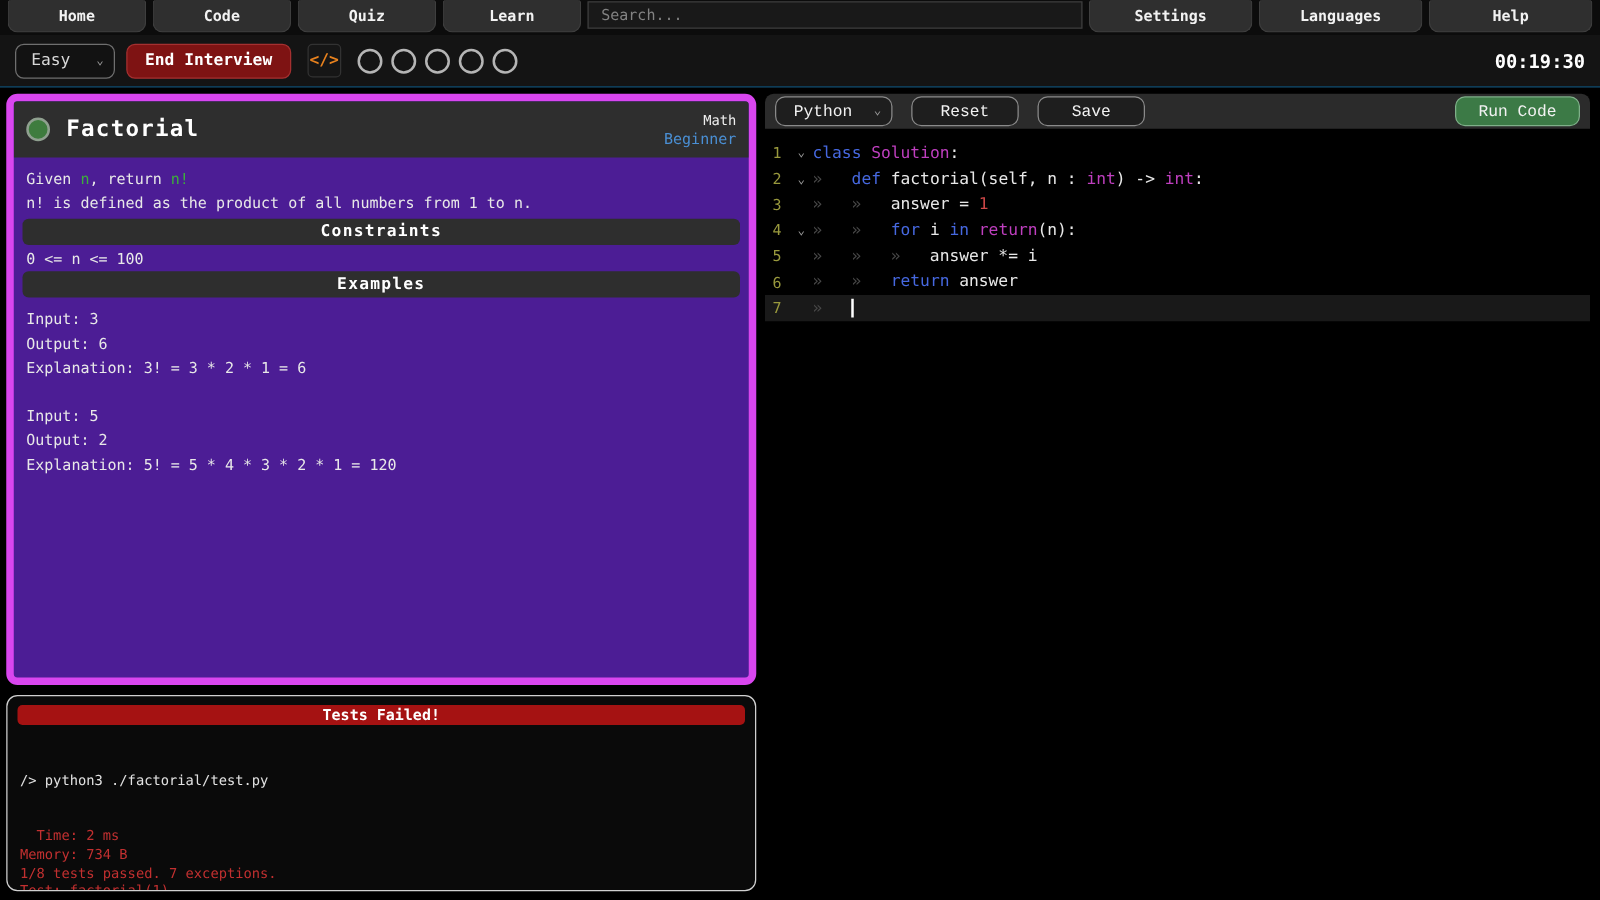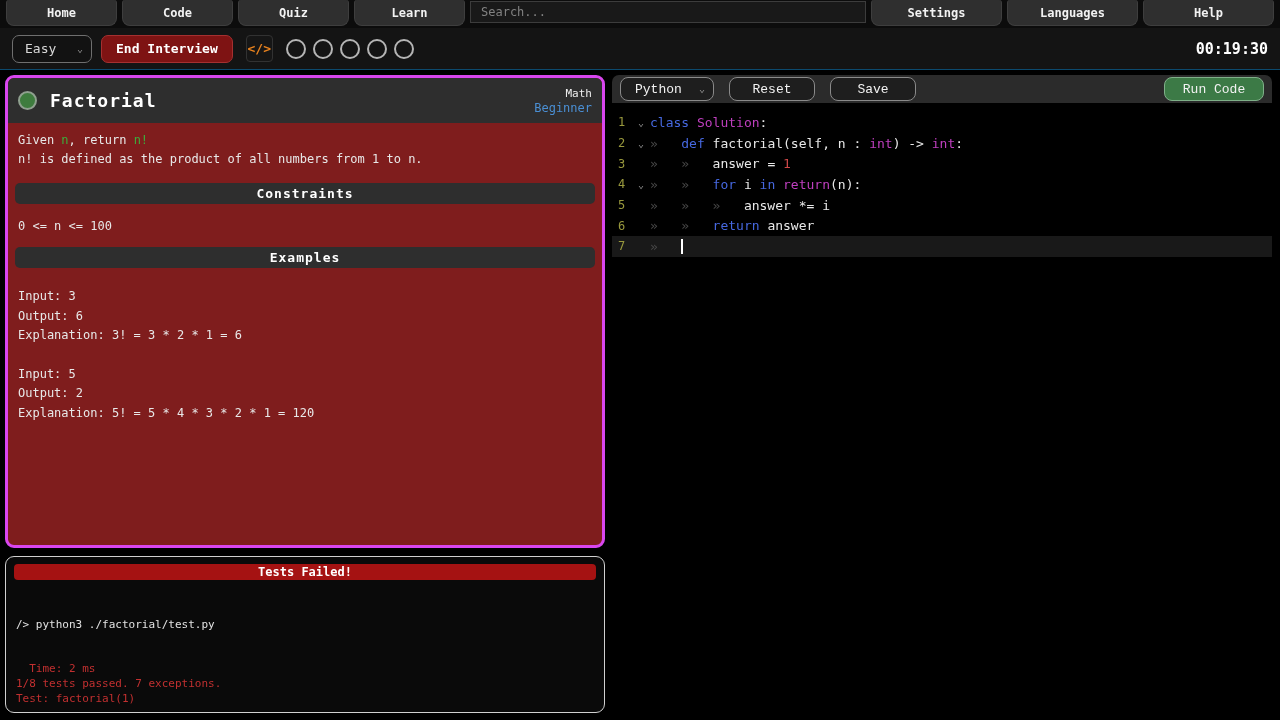--- a/index.html
+++ b/index.html
@@ -37,32 +37,32 @@
     width:27px; height:27px; background:#161616; border:1px solid #323232; border-radius:4px;
     color:#e8821e; font-weight:bold; font-size:13px; display:flex; align-items:center; justify-content:center; margin-left:13px;
   }
   .circles { display:flex; margin-left:6px; }
   .circle { width:20px; height:20px; border:2px solid #b5b5b5; border-radius:50%; margin-left:7px; background:transparent; }
   .timer { margin-left:auto; color:#fff; font-weight:bold; font-size:15px; }
   
   .main { display:flex; padding:5px 8px 0 5px; gap:7px; height:650px; }
   .left-col { width:600px; display:flex; flex-direction:column; }
   .problem-panel {
-    height:473px; border:3px solid #d946ef; border-radius:9px; background:#7f1d1d;
+    height:473px; border:6px solid #d946ef; border-radius:9px; background:#4c1d95;
     overflow:hidden; display:flex; flex-direction:column;
   }
   .panel-header { background:#2e2e2e; height:45px; display:flex; align-items:center; padding:0 10px; flex:none; }
   .status-dot { width:19px; height:19px; border-radius:50%; background:#3e7c3e; border:2px solid #8fa08f; flex:none; }
   .p-title { color:#fff; font-size:18px; font-weight:bold; margin-left:13px; letter-spacing:1px; }
   .header-meta { margin-left:auto; text-align:right; line-height:15px; }
   .meta-cat { color:#efefef; font-size:11px; }
   .meta-diff { color:#4a8fd4; font-size:12px; }
   .desc { padding:8px 10px 2px; font-size:12px; color:#e8e8e8; line-height:19px; white-space:pre; }
   .tok-green { color:#3cae3c; }
-  .section-bar { margin:12px 7px; background:#2e2e2e; border-radius:5px; text-align:center;
+  .section-bar { margin:1px 7px; background:#2e2e2e; border-radius:5px; text-align:center;
     color:#fff; font-weight:bold; font-size:13px; padding:3px 0; letter-spacing:1px; }
   .constraint-text { padding:3px 10px 2px; font-size:12px; color:#e8e8e8; white-space:pre; }
   .examples { padding:7px 10px; font-size:12px; color:#e8e8e8; line-height:19.5px; white-space:pre; }
   .example-block + .example-block { margin-top:19px; }
   .test-panel { margin-top:8px; height:157px; border:1px solid #d0d0d0; border-radius:9px; background:#0a0a0a; overflow:hidden; }
   .fail-banner { margin:7px 8px 7px; background:#a51212; border-radius:4px; text-align:center;
     color:#fff; font-weight:bold; font-size:12px; padding:1px 0; }
   .console { padding:1px 10px; font-size:11px; line-height:14.8px; white-space:pre; }
   .console .cmd { color:#e2e2e2; }
   .console .err { color:#c23030; }
@@ -136,21 +136,21 @@
       <div class="section-bar">Constraints</div>
       <div class="constraint-text">0 &lt;= n &lt;= 100</div>
       <div class="section-bar">Examples</div>
       <div class="examples" id="examples"><div class="example-block"><div>Input: 3</div><div>Output: 6</div><div>Explanation: 3! = 3 * 2 * 1 = 6</div></div><div class="example-block"><div>Input: 5</div><div>Output: 2</div><div>Explanation: 5! = 5 * 4 * 3 * 2 * 1 = 120</div></div></div>
     </div>
 
     <div class="test-panel">
       <div class="fail-banner">Tests Failed!</div>
       <div class="console" id="console">
         <div class="cmd">/&gt; python3 ./factorial/test.py</div>
-      <div class="err">  Time: 2 ms</div><div class="err">1/8 tests passed. 7 exceptions.</div><div class="err">Test: factorial(1)</div></div>
+      <div class="err">  Time: 2 ms</div><div class="err">Memory: 734 B</div><div class="err">1/8 tests passed. 7 exceptions.</div><div class="err">Test: factorial(1)</div></div>
     </div>
   </div>
 
   <div class="editor-col">
     <div class="editor-toolbar">
       <div class="ed-btn lang-select">
         <span>Python</span>
         <span class="dd-chev">⌄</span>
       </div>
       <button class="ed-btn">Reset</button>

